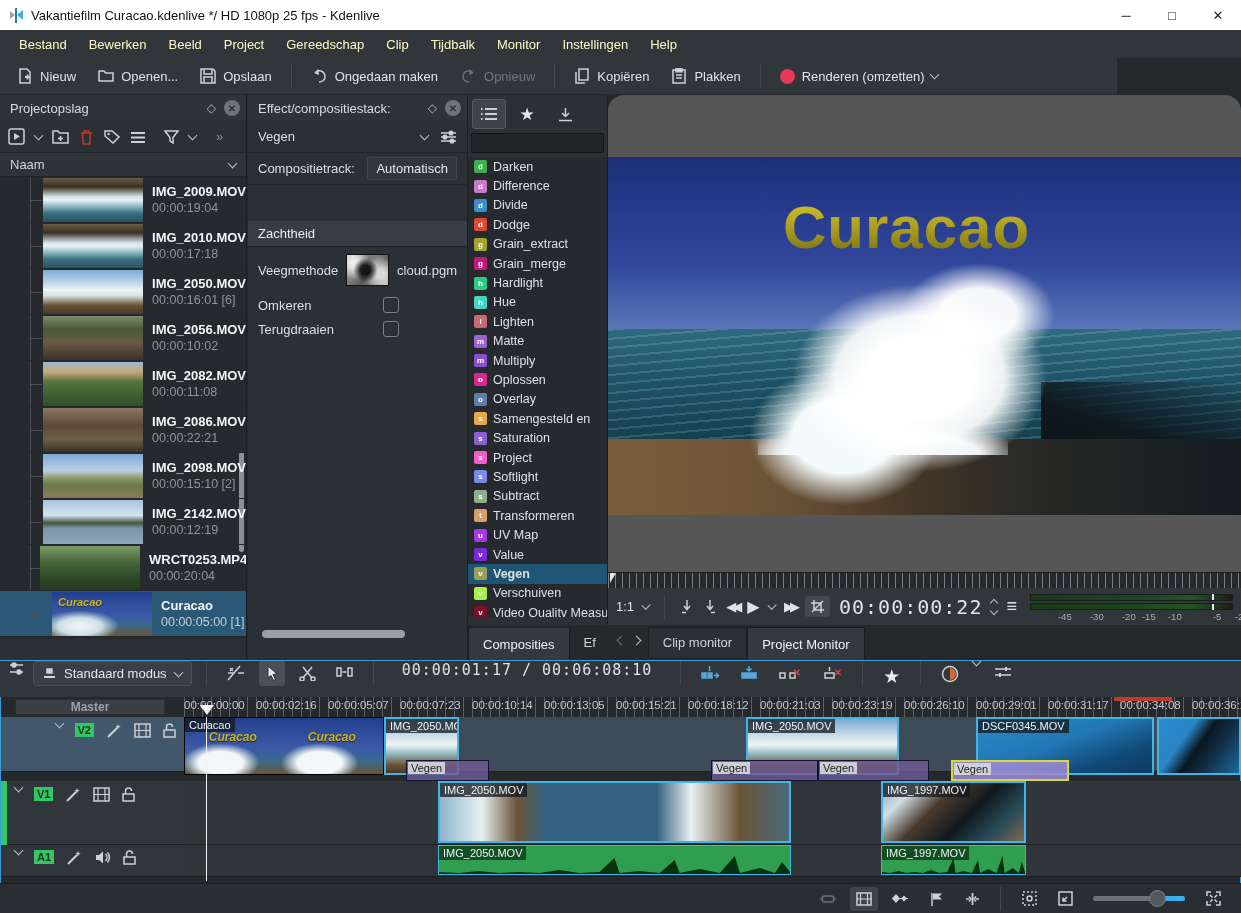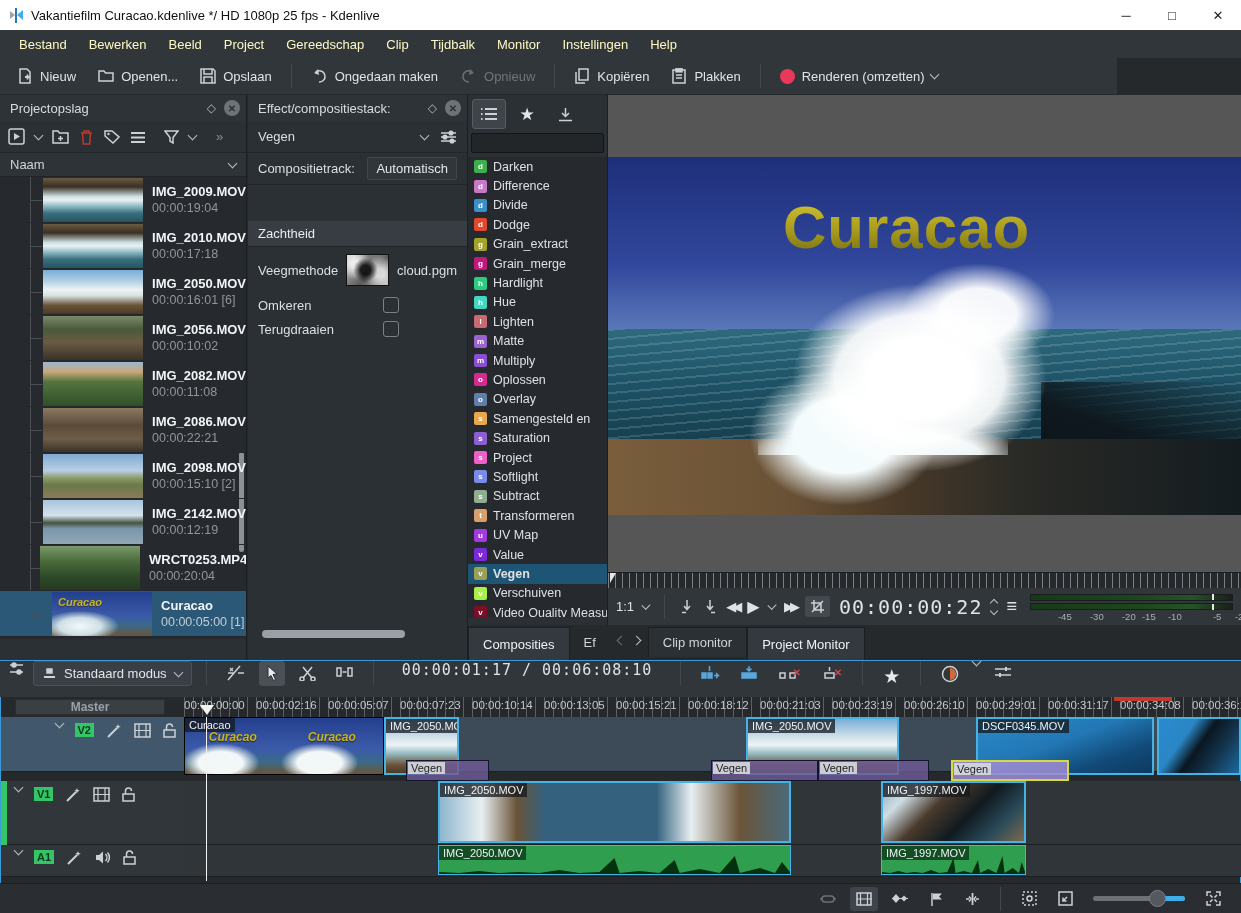--- a/index.html
+++ b/index.html
@@ -95,21 +95,21 @@
   .comp-ic { width:13px; height:13px; border-radius:2px; flex:0 0 13px; color:#fff; font-size:8px; font-weight:bold; display:flex; align-items:center; justify-content:center; text-transform:lowercase; }
   .comp-row.sel { background:#1f5574; font-weight:bold; }
 
   
   #tabsrow { position:absolute; left:468px; top:625px; width:773px; height:35px; background:#26292c; display:flex; align-items:flex-start; }
   .dtab { height:30px; margin-top:2px; padding:0 14px; display:flex; align-items:center; color:#cfd4d8; font-size:13px; border:1px solid #1c1f22; border-bottom:none; background:#2b3035; }
   .dtab.active { background:#34393f; color:#eef1f3; height:33px; }
   .tab-arrows { display:flex; align-items:center; gap:8px; padding:0 8px; height:30px; margin-top:2px; color:#8a9096; }
 
   
-  #monitor { position:absolute; left:608px; top:95px; width:633px; height:530px; background:#565656; }
+  #monitor { position:absolute; left:608px; top:95px; width:633px; height:530px; background:#565656;border-radius:16px; }
   #mon-video { position:absolute; left:0; top:62px; width:633px; height:358px; background:linear-gradient(180deg,#1e2f7a 0%,#31479c 30%,#5a77b8 48%,#8aa3cf 52%); overflow:hidden; }
   #mv-title { position:absolute; left:175px; top:36px; font-size:60px; font-weight:bold; letter-spacing:1px; background:linear-gradient(180deg,#d8cc30 0%,#a89a1e 55%,#6a660e 100%); -webkit-background-clip:text; background-clip:text; color:transparent; }
   #mv-ocean { position:absolute; left:0; top:172px; width:633px; height:110px; background:repeating-linear-gradient(175deg, rgba(255,255,255,.14) 0 2px, transparent 2px 9px), linear-gradient(180deg,#2e6a7e 0%,#1d5266 50%,#16404f 100%); }
   #mv-splash { position:absolute; left:110px; top:70px; width:420px; height:290px;
      background: radial-gradient(ellipse 42% 45% at 48% 52%, #ffffff 0 30%, rgba(255,255,255,.92) 48%, rgba(255,255,255,0) 72%),
                  radial-gradient(ellipse 30% 32% at 30% 72%, #f4fbfc 0 40%, rgba(255,255,255,0) 75%),
                  radial-gradient(ellipse 26% 25% at 62% 30%, rgba(255,255,255,.95) 0 35%, rgba(255,255,255,0) 70%); }
   #mv-rocks { position:absolute; left:0; top:282px; width:633px; height:76px;
      background: linear-gradient(90deg,#7a5e3c 0%,#6a5236 28%,#4a3a28 45%,#2a2a26 65%,#141c20 100%); }
   #mv-rocks::before { content:""; position:absolute; left:150px; top:-14px; width:250px; height:30px; background:radial-gradient(ellipse at 50% 100%, #e9f1f2 0 55%, transparent 80%); }

